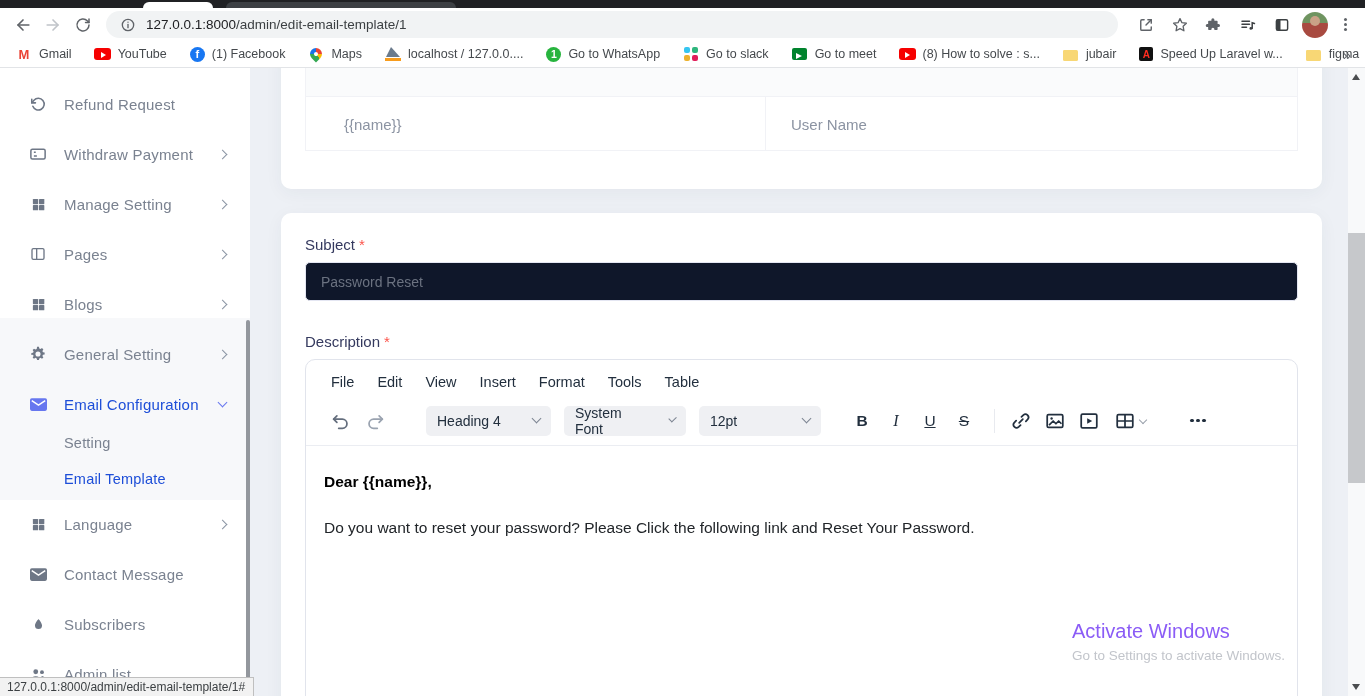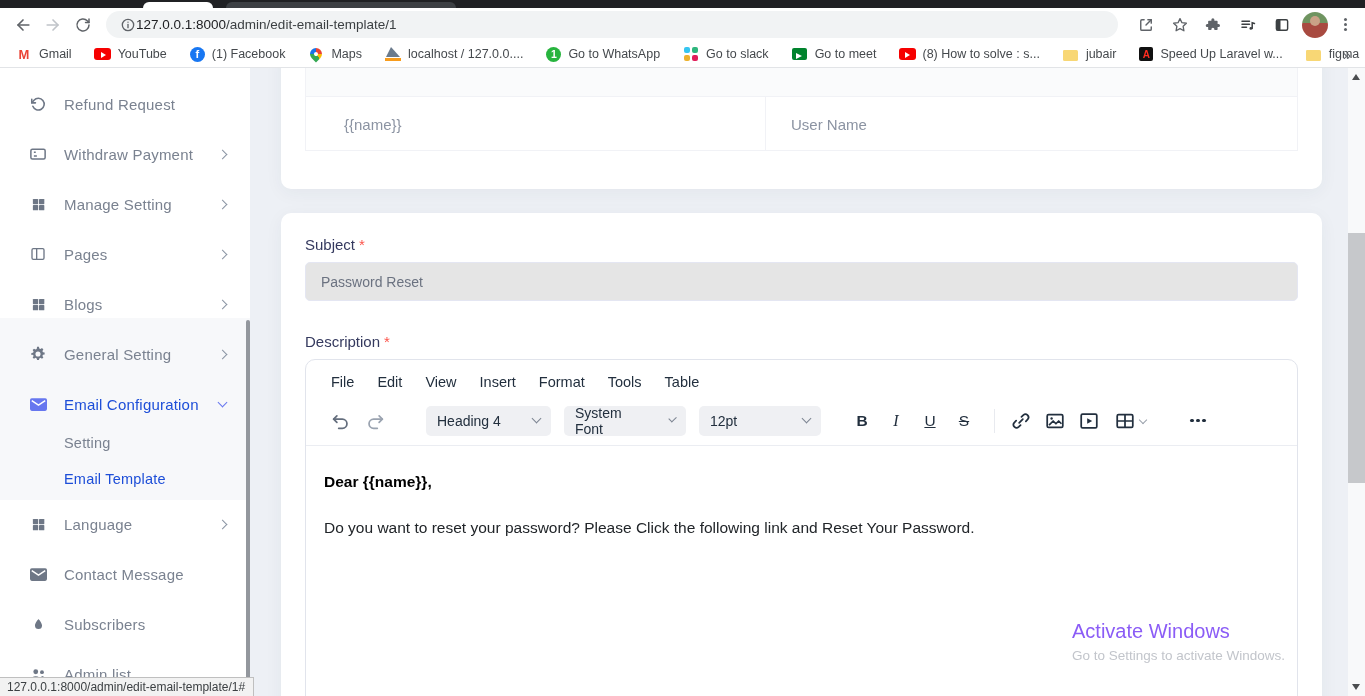--- a/index.html
+++ b/index.html
@@ -7,21 +7,21 @@
   .screen{position:relative;width:1365px;height:696px;background:#fff;overflow:hidden;}
 
   
   .tabstrip{position:absolute;left:0;top:0;width:100%;height:8px;background:#202124;}
   .tab-active{position:absolute;left:143px;bottom:0;width:70px;height:6px;background:#fff;border-radius:8px 8px 0 0;}
   .tab-inactive{position:absolute;left:226px;bottom:0;width:230px;height:6px;background:#3d4044;border-radius:8px 8px 0 0;}
   .btoolbar{position:absolute;top:8px;left:0;right:0;height:33px;background:#fff;display:flex;align-items:center;}
   .nav-btn{width:30px;height:30px;display:flex;align-items:center;justify-content:center;color:#5f6368;flex:none;}
   .nav-btn.disabled{color:#c0c4c9;}
   .addr-pill{flex:1;height:27px;margin:0 14px 0 8px;background:#f1f3f4;border-radius:14px;display:flex;align-items:center;padding:0 14px;min-width:0;}
-  .addr-pill .url{font-size:13.5px;white-space:nowrap;}
+  .addr-pill .url{font-size:13.5px;margin-left:10px;white-space:nowrap;}
   .url-host{color:#202124;}
   .url-path{color:#3c4043;}
   .chrome-right{display:flex;align-items:center;gap:6px;margin-right:8px;flex:none;}
   .cicon{width:28px;height:28px;display:flex;align-items:center;justify-content:center;color:#5f6368;}
   .avatar{width:26px;height:26px;border-radius:50%;background:linear-gradient(180deg,#6f9460 0 42%,#a84a40 42%);position:relative;overflow:hidden;}
   .avatar::after{content:"";position:absolute;left:8px;top:4px;width:10px;height:10px;border-radius:50%;background:#caa287;}
   .kebab{width:3px;height:3px;border-radius:50%;background:#5f6368;box-shadow:0 -5px 0 #5f6368,0 5px 0 #5f6368;margin:0 10px;}
 
   
   .bookmarks{position:absolute;top:41px;left:0;right:0;height:27px;background:#fff;border-bottom:1px solid #e2e4e7;display:flex;align-items:center;padding-left:16px;gap:23px;font-size:12.5px;color:#45494d;}
@@ -64,21 +64,21 @@
   .card1{left:31px;top:-30px;width:1041px;height:145px;margin-top:6px;}
   .tbl{position:absolute;left:24px;right:24px;top:10px;height:97px;border:1px solid #f1f2f6;}
   .tbl-head{height:42px;background:#fafbfc;border-bottom:1px solid #f1f2f6;}
   .tbl-row{display:flex;height:54px;align-items:stretch;color:#8b93a2;font-size:15px;}
   .cell1{width:460px;padding-left:38px;border-right:1px solid #f1f2f6;display:flex;align-items:center;}
   .cell2{flex:1;padding-left:25px;display:flex;align-items:center;}
 
   .card2{left:31px;top:145px;width:1041px;height:540px;}
   .flabel{position:absolute;left:24px;font-size:15px;color:#34395e;}
   .req{color:#fc544b;margin-left:4px;}
-  .subject-input{position:absolute;left:24px;top:49px;width:993px;height:39px;border:1px solid #e4e6f2;border-radius:5px;padding:0 15px;font-size:14px;color:#6b7280;background:#e5e5e5;outline:none;}
+  .subject-input{position:absolute;left:24px;top:49px;width:993px;height:39px;border:1px solid #e4e6f2;border-radius:5px;padding:0 15px;font-size:14px;color:#6b7280;background:#0f172a;outline:none;}
 
   .editor{position:absolute;left:24px;top:146px;width:993px;height:400px;border:1px solid #e1e4ec;border-radius:10px;background:#fff;}
   .menubar{display:flex;align-items:center;gap:23px;height:36px;padding:8px 0 0 25px;font-size:14.5px;color:#222f3e;}
   .menu-item{cursor:default;}
   .tbar{display:flex;align-items:center;height:50px;padding-left:18px;border-bottom:1px solid #ebedf2;}
   .tbtn{width:34px;height:30px;display:flex;align-items:center;justify-content:center;color:#222f3e;flex:none;}
   .tbtn.undo{color:#646e7d;}
   .tbtn.redo{color:#9aa3b0;}
   .tsel{height:30px;background:#eff0f3;border-radius:5px;display:flex;align-items:center;justify-content:space-between;padding:0 11px;font-size:14px;color:#222f3e;flex:none;}
   .tsel .chev{width:7px;height:7px;border-right:1.6px solid #7d8592;border-bottom:1.6px solid #7d8592;transform:rotate(45deg);margin-top:-4px;}

